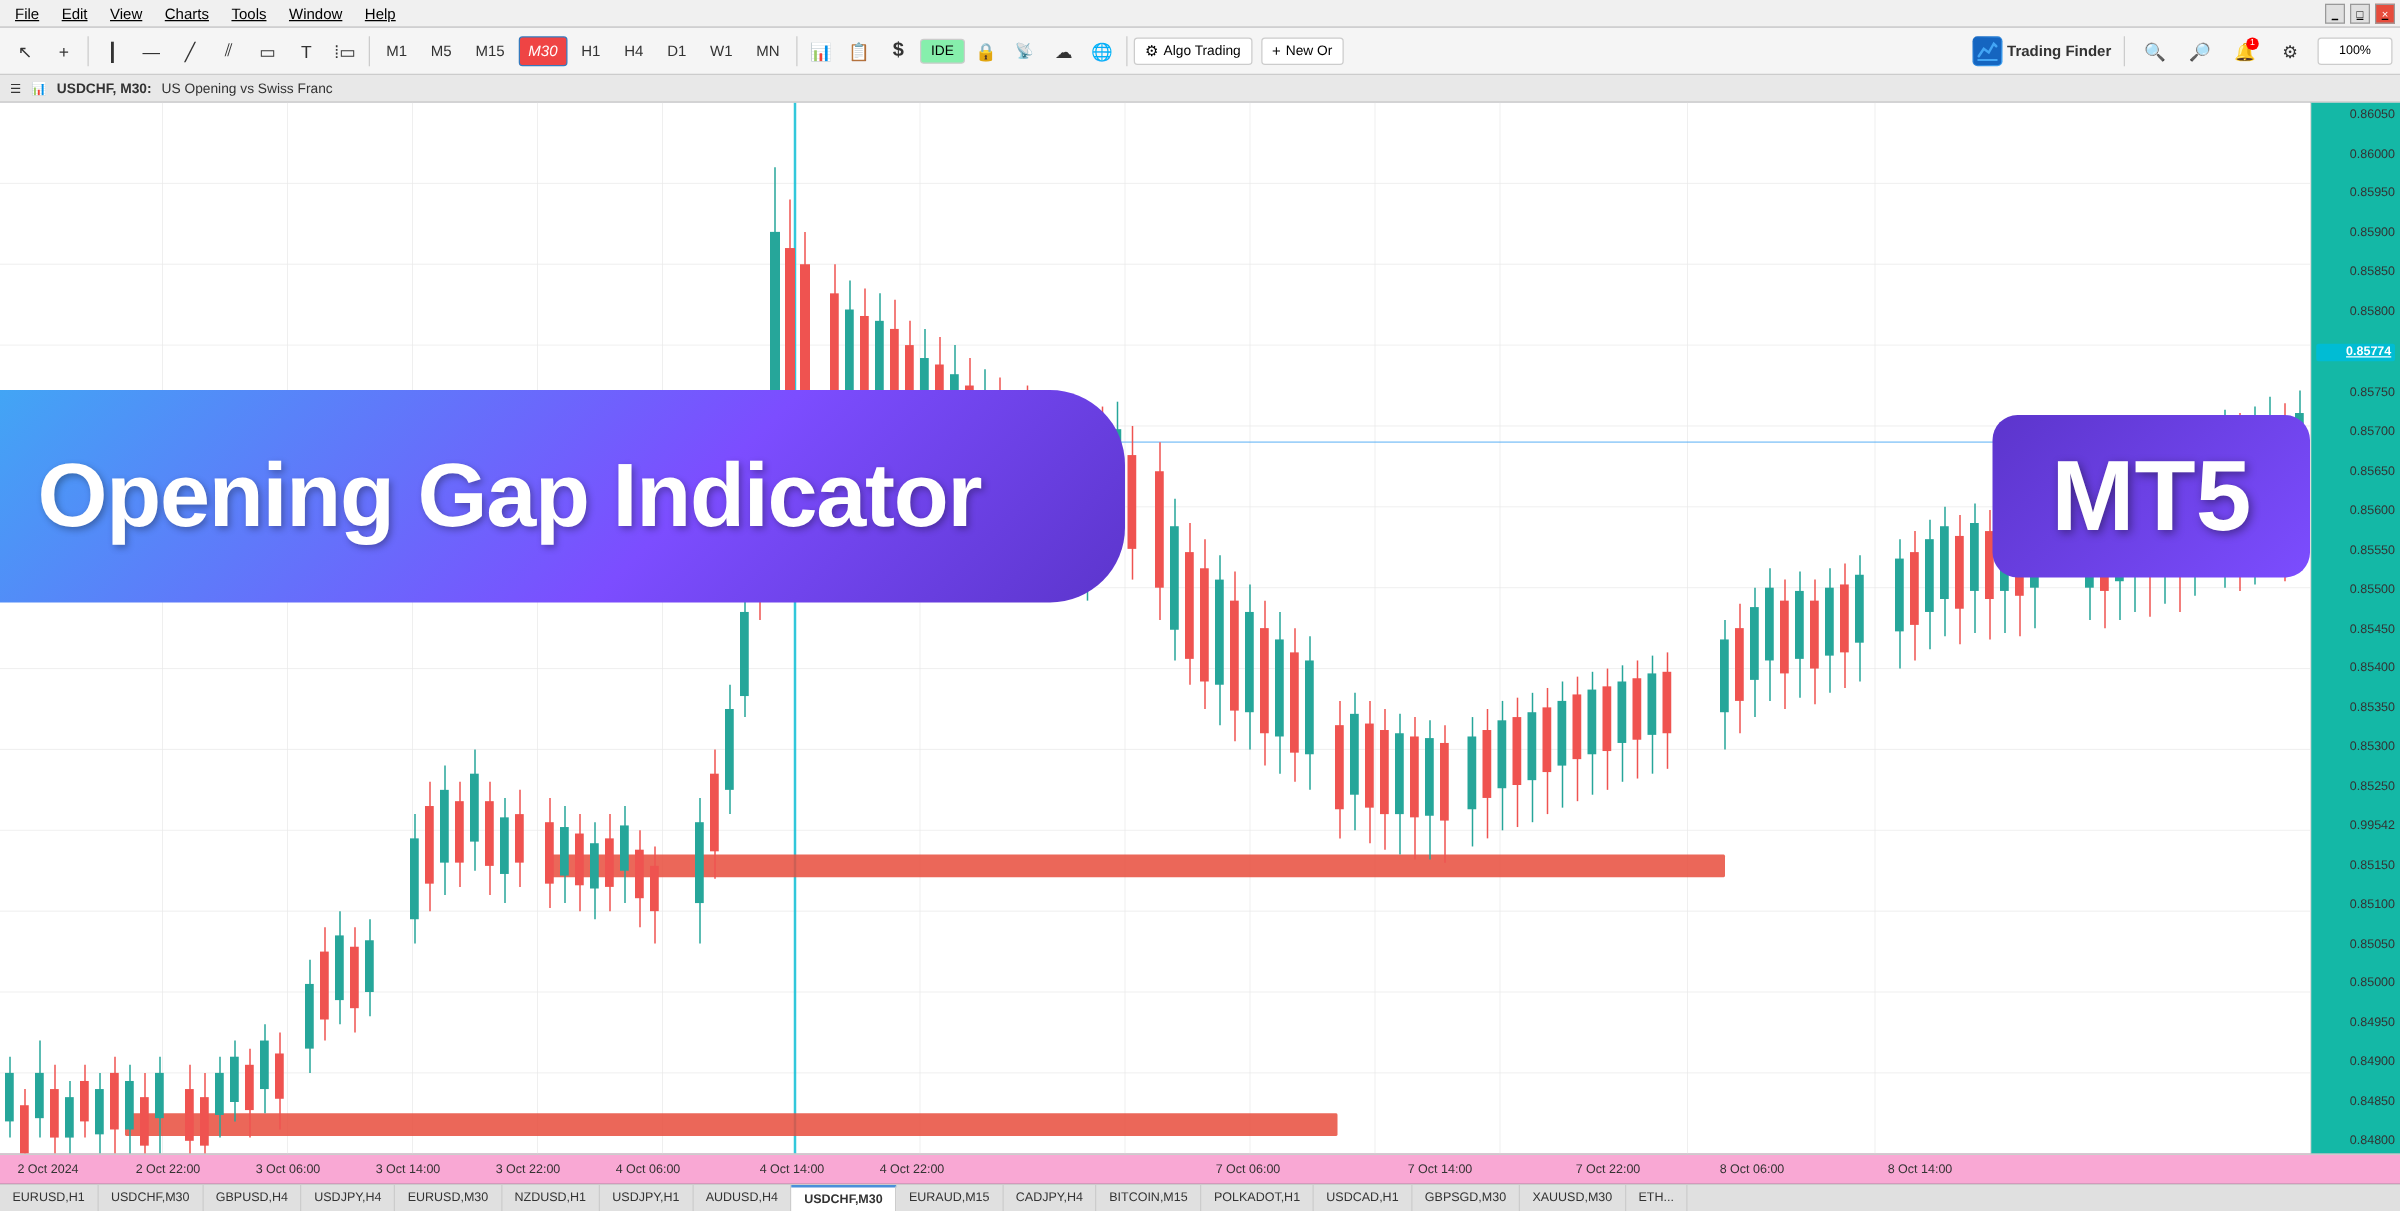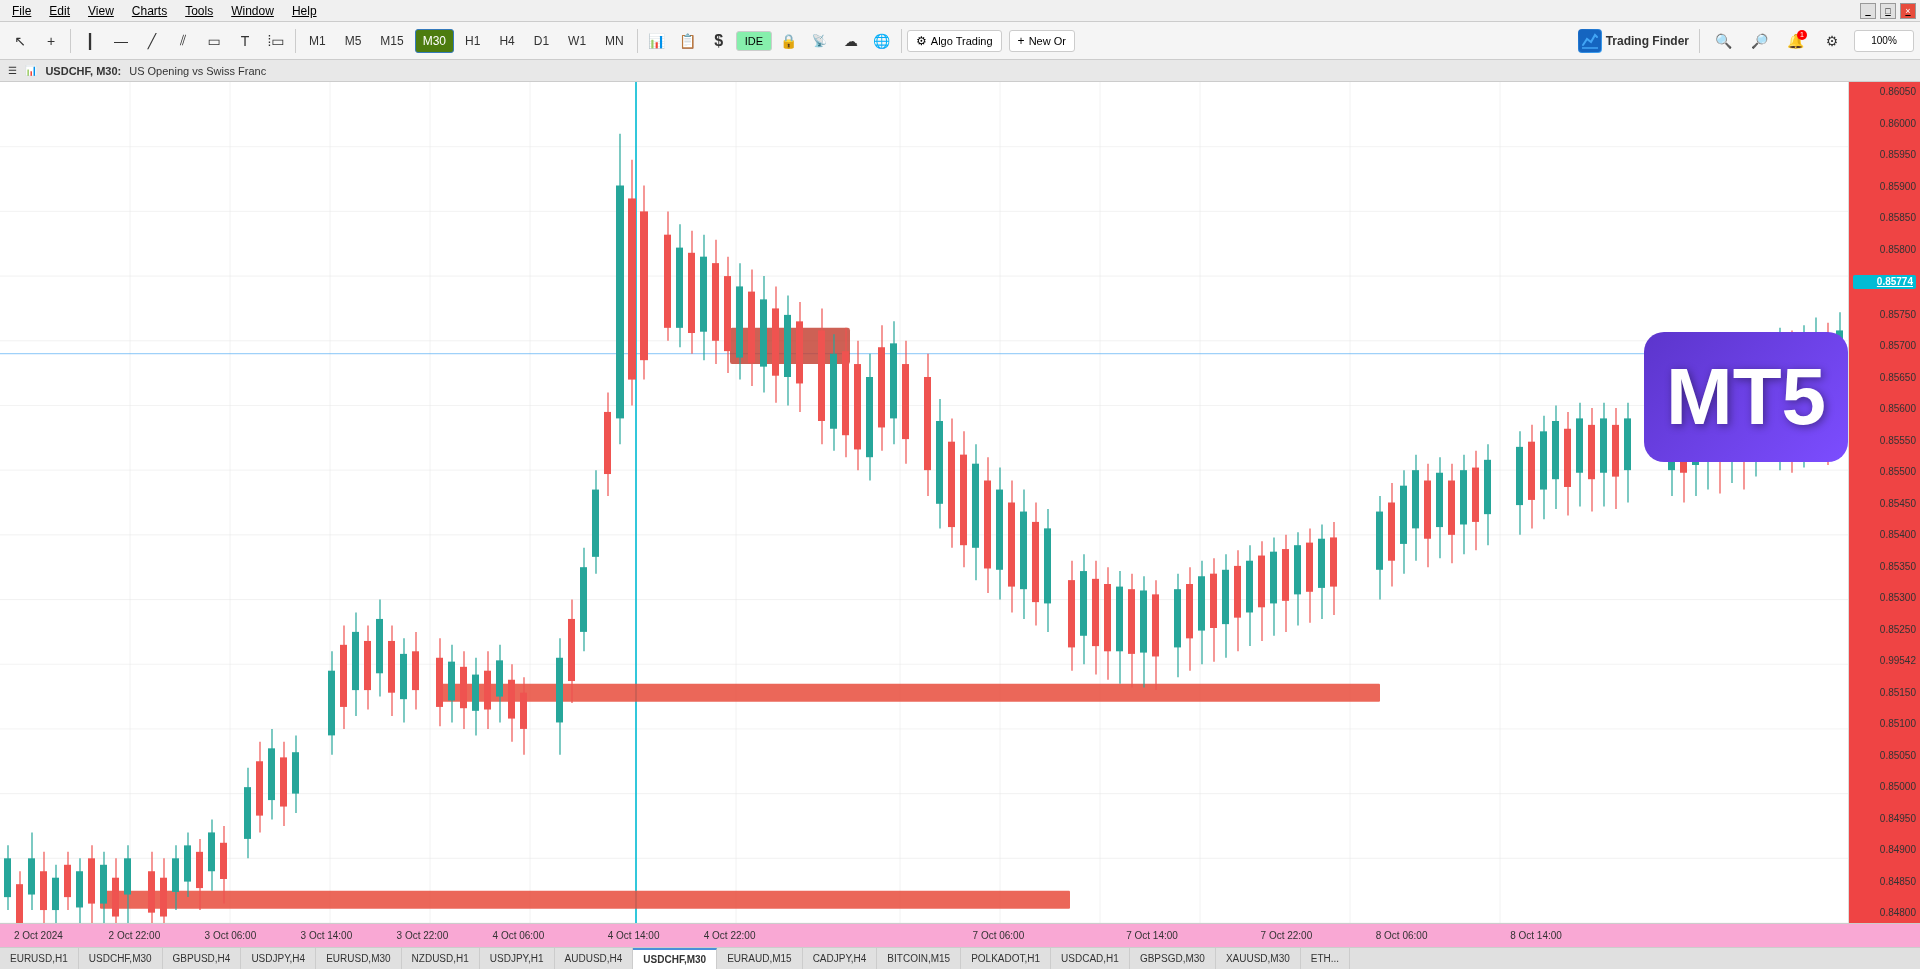--- a/index.html
+++ b/index.html
@@ -62,21 +62,21 @@
       padding: 3px 7px;
       height: 24px;
       display: flex; align-items: center;
       border: 1px solid transparent;
       border-radius: 3px;
       cursor: pointer;
       font-size: 12px;
       color: #333;
       background: transparent;
     }
-    .timeframe-btn.active { background: #4d7c0f; color: white; border-color: #357abd; }
+    .timeframe-btn.active { background: #ef4444; color: white; border-color: #357abd; font-style: italic; }
 
     
     .logo-area {
       margin-left: auto;
       display: flex;
       align-items: center;
       gap: 8px;
     }
     .logo-icon {
       width: 24px; height: 24px;
@@ -110,21 +110,21 @@
       overflow: hidden;
     }
 
     
     .price-axis {
       position: absolute;
       right: 0;
       top: 0;
       width: 72px;
       height: 100%;
-      background: #ef4444;
+      background: #14b8a6;
       border-left: 1px solid #ddd;
       display: flex;
       flex-direction: column;
       justify-content: space-between;
       padding: 4px 4px;
       font-size: 10px;
       color: #333;
     }
     .price-label {
       text-align: right;
@@ -166,21 +166,21 @@
       font-size: 72px;
       font-weight: 900;
       color: white;
       text-shadow: 2px 2px 6px rgba(0,0,0,0.3);
       letter-spacing: -1px;
     }
     .banner-right {
       position: absolute;
       right: 72px;
       top: 250px;
-      width: 204px;
+      width: 254px;
       height: 130px;
       background: linear-gradient(135deg, #5c35cc, #7c4dff);
       border-radius: 20px;
       display: flex;
       align-items: center;
       justify-content: center;
     }
     .banner-right-text {
       font-size: 80px;
       font-weight: 900;
@@ -656,20 +656,23 @@
     <line class="bull-wick" x1="1804" y1="188" x2="1804" y2="298"></line>
     <rect class="bull" x="1800" y="202" width="7" height="72"></rect>
     <line class="bull-wick" x1="1816" y1="182" x2="1816" y2="292"></line>
     <rect class="bull" x="1812" y="196" width="7" height="72"></rect>
     <line class="bear-wick" x1="1828" y1="186" x2="1828" y2="296"></line>
     <rect class="bear" x="1824" y="200" width="7" height="70"></rect>
     <line class="bull-wick" x1="1840" y1="178" x2="1840" y2="288"></line>
     <rect class="bull" x="1836" y="192" width="7" height="72"></rect>
   </svg>
 
+  <div class="banner-left">
+    <span class="banner-left-text">Opening Gap Indicator</span>
+  </div>
   <div class="banner-right">
     <span class="banner-right-text">MT5</span>
   </div>
 
   <div class="price-axis">
     <div class="price-label">0.86050</div>
     <div class="price-label">0.86000</div>
     <div class="price-label">0.85950</div>
     <div class="price-label">0.85900</div>
     <div class="price-label">0.85850</div>

